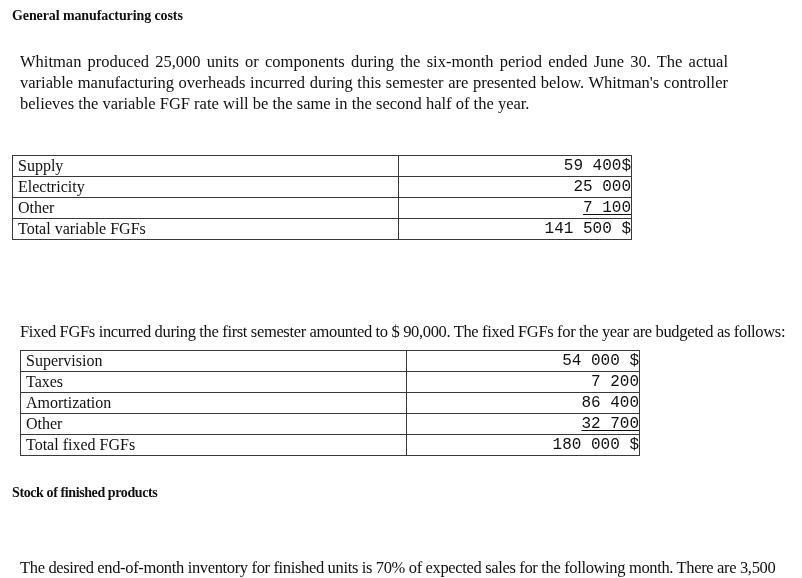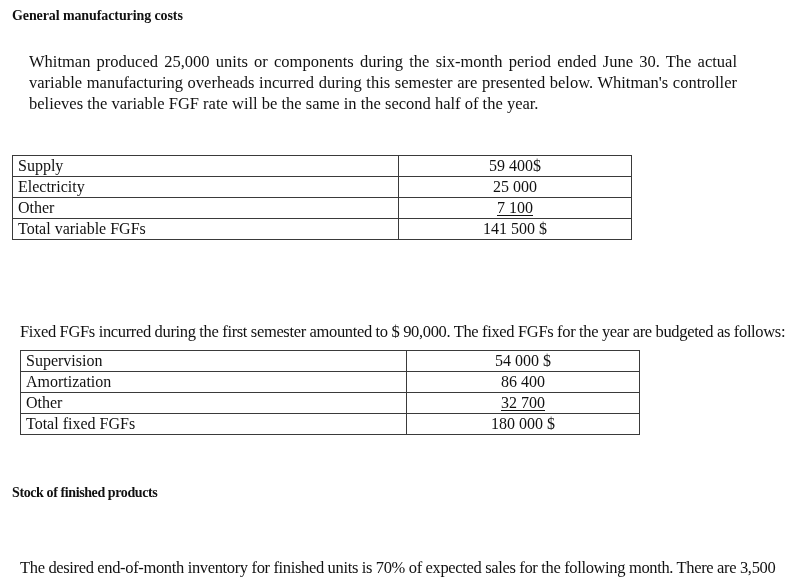--- a/index.html
+++ b/index.html
@@ -21,29 +21,29 @@
     position: absolute; left: 12px; width: 620px;
     border-collapse: collapse; table-layout: fixed;
     font-size: 16px;
   }
   table.fgf td {
     border: 1.5px solid #3a3a3a;
     height: 20px; padding: 0 0 0 5px; line-height: 20px;
     white-space: nowrap;
   }
   table.fgf td.label { width: 380px; }
-  table.fgf td.val { text-align: center; padding: 0; }
+  table.fgf td.val { text-align: right; padding: 0; font-family: Liberation Mono, monospace; }
   .u { text-decoration: underline; text-underline-offset: 2px; }
 </style>
 </head>
 <body>
 
 <div class="heading" style="top:8px;">General manufacturing costs</div>
 
-<div class="para" style="top:51px;margin-left:9px;">Whitman produced 25,000 units or components during the six-month period ended June 30. The actual variable manufacturing overheads incurred during this semester are presented below. Whitman's controller believes the variable FGF rate will be the same in the second half of the year.</div>
+<div class="para" style="top:51px;">Whitman produced 25,000 units or components during the six-month period ended June 30. The actual variable manufacturing overheads incurred during this semester are presented below. Whitman's controller believes the variable FGF rate will be the same in the second half of the year.</div>
 
 <table class="fgf" style="top:155px;">
   <tbody>
       <tr>
     <td class="label">Supply</td>
     <td class="val"><span>59 400$</span></td>
   </tr>
   <tr>
     <td class="label">Electricity</td>
     <td class="val"><span>25 000</span></td>
@@ -61,20 +61,24 @@
 
 <div class="para narrow" style="top:290px;">Fixed FGFs incurred during the first semester amounted to $ 90,000. The fixed FGFs for the year are budgeted as follows:</div>
 
 <table class="fgf" style="top:350px;margin-left:8px;">
   <tbody>
       <tr>
     <td class="label">Supervision</td>
     <td class="val"><span>54 000 $</span></td>
   </tr>
   <tr>
+    <td class="label">Taxes</td>
+    <td class="val"><span>7 200</span></td>
+  </tr>
+  <tr>
     <td class="label">Amortization</td>
     <td class="val"><span>86 400</span></td>
   </tr>
   <tr>
     <td class="label">Other</td>
     <td class="val"><span class="u">32 700</span></td>
   </tr>
   <tr>
     <td class="label">Total fixed FGFs</td>
     <td class="val"><span>180 000 $</span></td>

